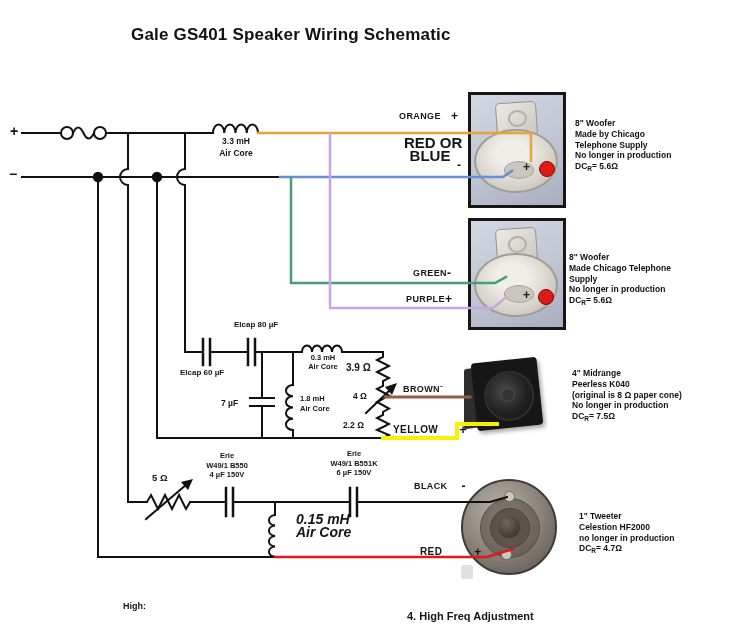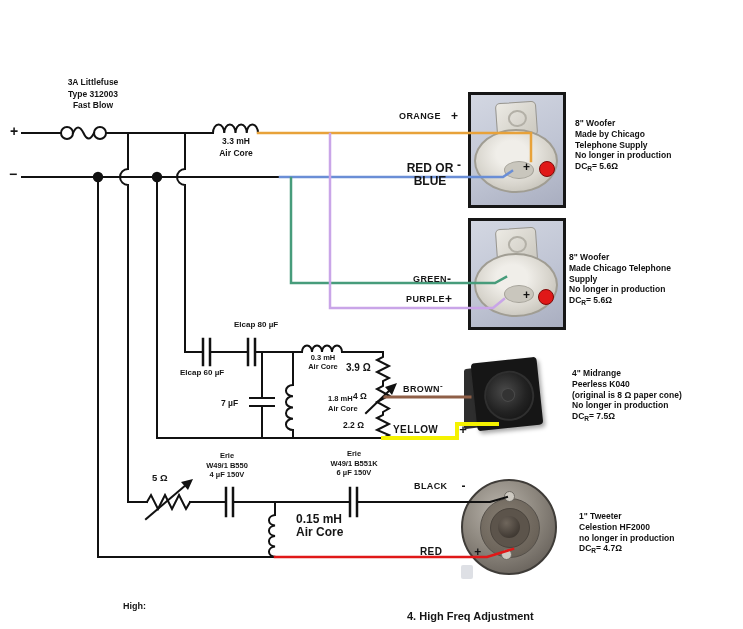--- a/index.html
+++ b/index.html
@@ -56,20 +56,21 @@
   .artifact{position:absolute;left:461px;top:565px;width:12px;height:14px;border-radius:2px;
             background:#b6bac5;opacity:.45;}
   .infoblk{position:absolute;font-size:8.5px;font-weight:bold;line-height:10.8px;white-space:nowrap;}
   .dcsub{font-size:6.5px;vertical-align:-2px;}
 </style>
 </head>
 <body>
 
 <div class="canvas">
 
+  <div class="title">Gale GS401 Speaker Wiring Schematic</div>
 
   <div class="woofbox spk" style="left:468px;top:92px;height:110px;">
     <div class="magnet">
         <div class="magring"></div>
       </div>
     <div class="basket">
         <div class="dustcap"></div>
       </div>
   </div>
   <div class="woofbox spk" style="left:468px;top:218px;height:106px;">
@@ -156,40 +157,35 @@
       <path d="M330,134 V308 H493 L504,299" stroke="#C9A5E8"></path>
       <path d="M385,397 H470" stroke-width="3" stroke="#8F5F47"></path>
       <path d="M383,438 H457 V424 H497" stroke-width="4" stroke="#F5F200"></path>
       <path d="M275,557 H487 L513,549" stroke="#E01818"></path>
     </g>
   </svg>
 
   <div class="lbl overlay" style="left:10px;top:123px;font-size:14px;">+</div>
   <div class="lbl overlay" style="left:9px;top:166px;font-size:14px;">−</div>
 
-  <div class="lbl ctr overlay" style="left:48px;top:77px;width:90px;font-size:8.5px;line-height:11.5px;">
-    <div>3A Littlefuse</div>
-    <div>Type 312003</div>
-    <div>Fast Blow</div>
-  </div>
   <div class="lbl ctr overlay" style="left:204px;top:88px;width:64px;font-size:8.5px;line-height:11.5px;margin-top:48px;">
     <div>3.3 mH</div>
     <div>Air Core</div>
   </div>
 
   <div class="lbl wirelbl overlay" style="left:399px;top:111px;gap:10px;">
     <span>ORANGE</span>
       <span class="sign">+</span>
   </div>
-  <div class="lbl ctr overlay" style="left:404px;top:162px;width:52px;font-size:12px;line-height:13px;">
+  <div class="lbl ctr overlay" style="left:404px;top:136px;width:52px;font-size:15px;line-height:13px;">
     <div>RED OR</div>
     <div>BLUE</div>
   </div>
   <div class="lbl overlay" style="left:457px;top:158px;font-size:12px;">-</div>
-  <div class="lbl wirelbl overlay" style="left:413px;top:274px;text-align:right;">
+  <div class="lbl wirelbl overlay" style="left:413px;top:268px;text-align:right;">
     <span>GREEN</span>
       <span class="sign">-</span>
   </div>
   <div class="lbl wirelbl overlay" style="left:406px;top:294px;">
     <span>PURPLE</span>
       <span class="sign">+</span>
   </div>
   <div class="lbl overlay" style="left:403px;top:381px;font-size:9px;letter-spacing:.4px;">
     <span>BROWN</span><span class="sup">-</span>
   </div>
@@ -206,39 +202,39 @@
       <span class="sign">+</span>
   </div>
 
   <div class="lbl overlay" style="left:234px;top:320px;font-size:8px;">Elcap 80 µF</div>
   <div class="lbl overlay" style="left:180px;top:368px;font-size:8px;">Elcap 60 µF</div>
   <div class="lbl overlay" style="left:221px;top:398px;font-size:8.5px;">7 µF</div>
   <div class="lbl ctr overlay" style="left:300px;top:353px;width:46px;font-size:7.5px;line-height:9px;">
     <div>0.3 mH</div>
     <div>Air Core</div>
   </div>
-  <div class="lbl overlay" style="left:300px;top:394px;font-size:7.5px;line-height:9.5px;margin-left:28px;">
+  <div class="lbl overlay" style="left:300px;top:394px;font-size:7.5px;line-height:9.5px;">
     <div>1.8 mH</div>
     <div>Air Core</div>
   </div>
   <div class="lbl overlay" style="left:346px;top:362px;font-size:10px;">3.9 Ω</div>
   <div class="lbl overlay" style="left:353px;top:391px;font-size:8.5px;">4 Ω</div>
   <div class="lbl overlay" style="left:343px;top:420px;font-size:8.5px;">2.2 Ω</div>
   <div class="lbl overlay" style="left:152px;top:472px;font-size:9.5px;">5 Ω</div>
   <div class="lbl ctr overlay" style="left:196px;top:451px;width:62px;font-size:7.5px;line-height:9.5px;">
     <div>Erie</div>
     <div>W49/1 B550</div>
     <div>4 µF  150V</div>
   </div>
   <div class="lbl ctr overlay" style="left:322px;top:449px;width:64px;font-size:7.5px;line-height:9.5px;">
     <div>Erie</div>
     <div>W49/1 B551K</div>
     <div>6 µF  150V</div>
   </div>
-  <div class="lbl overlay" style="left:296px;top:513px;font-size:12px;line-height:12.5px;">
+  <div class="lbl overlay" style="left:296px;top:513px;font-size:14px;line-height:12.5px;font-style:italic;">
     <div>0.15 mH</div>
     <div>Air Core</div>
   </div>
 
   <div class="termplus" style="left:523px;top:160px;">+</div>
   <div class="reddot" style="left: 539px; top: 161px; background-color: rgb(224, 24, 24);"></div>
   <div class="termplus" style="left:523px;top:288px;">+</div>
   <div class="reddot" style="left: 538px; top: 289px; background-color: rgb(224, 24, 24);"></div>
 
   <div class="infoblk overlay" style="left:575px;top:118px;">

